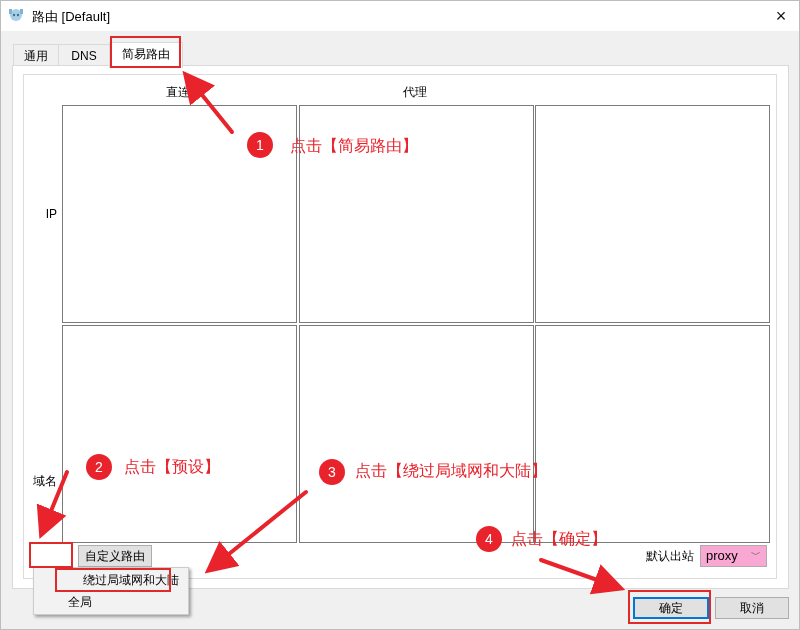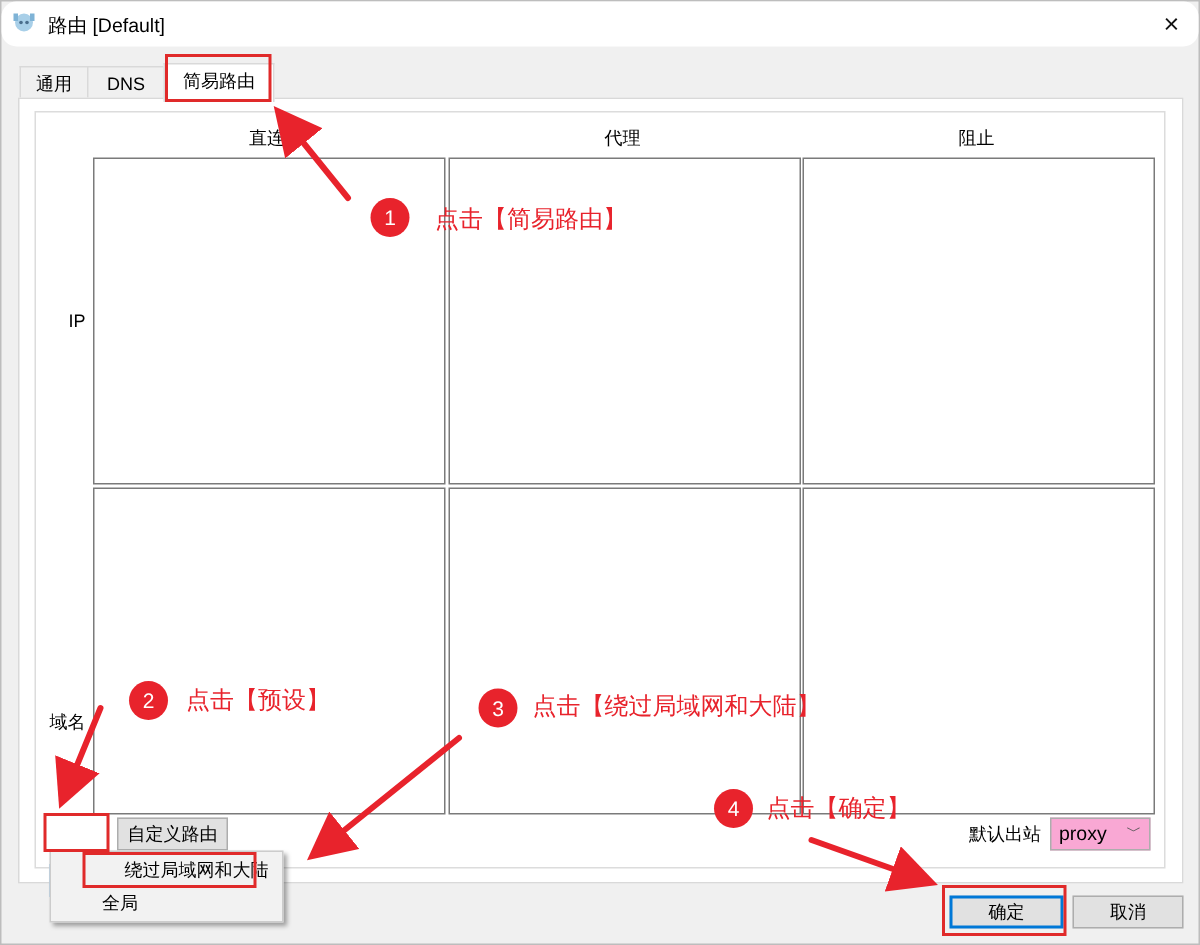--- a/index.html
+++ b/index.html
@@ -3,21 +3,21 @@
 <meta charset="utf-8">
 <style>
   html, body { margin:0; padding:0; }
   body {
     width:800px; height:630px; position:relative; overflow:hidden;
     background:#f0f0f0;
     font-family:"Liberation Sans","DejaVu Sans",sans-serif;
     font-size:12px; color:#000;
   }
   .window { position:absolute; left:0; top:0; width:798px; height:628px; border:1px solid #bdbdbd; background:#f0f0f0; }
-  .titlebar { position:absolute; left:0; top:0; width:798px; height:30px; background:#fff;border-radius:10px; }
+  .titlebar { position:absolute; left:0; top:0; width:798px; height:30px; background:#fff; }
   .app-icon { position:absolute; left:7px; top:7px; width:16px; height:14px; }
   .title { position:absolute; left:31px; top:7px; font-size:13px; }
   .close { position:absolute; right:8px; top:5px; width:20px; height:20px; font-size:18px; line-height:20px; text-align:center; color:#111; }
 
   .tabs { position:absolute; left:13px; top:42px; height:24px; }
   .tab { position:absolute; top:2px; height:22px; line-height:22px; border:1px solid #d9d9d9; border-bottom:none; background:#f0f0f0; text-align:center; font-size:12px; }
   .tab.active { top:0; height:25px; background:#fff; z-index:2; }
 
   .tab-panel { position:absolute; left:12px; top:65px; width:775px; height:522px; background:#fff; border:1px solid #d9d9d9; }
   .inner-frame { position:absolute; left:10px; top:8px; width:752px; height:503px; border:1px solid #dcdcdc; }
@@ -62,21 +62,20 @@
   <div class="tab" style="left:0;width:44px;">通用</div>
   <div class="tab" style="left:45px;width:50px;">DNS</div>
   <div class="tab active" style="left:96px;width:72px;">简易路由</div>
 </div>
 
 <div class="tab-panel">
   <div class="inner-frame"></div>
 
   <div class="col-header" style="left:50px;font-family:Liberation Serif, serif;">直连</div>
   <div class="col-header" style="left:287px;">代理</div>
-  <div class="col-header" style="left:523px;">阻止</div>
 
   <div class="row-label" style="left:4px;top:141px;">IP</div>
   <div class="row-label" style="left:4px;top:359px;margin-top:48px;">域名</div>
 
   <textarea class="list-box" style="left: 49px; top: 39px; width: 229px; height: 212px; resize: none;"></textarea>
   <textarea class="list-box" style="left: 286px; top: 39px; width: 229px; height: 212px; resize: none;"></textarea>
   <textarea class="list-box" style="left: 522px; top: 39px; width: 229px; height: 212px; resize: none;"></textarea>
   <textarea class="list-box" style="left: 49px; top: 259px; width: 229px; height: 212px; resize: none;"></textarea>
   <textarea class="list-box" style="left: 286px; top: 259px; width: 229px; height: 212px; resize: none;"></textarea>
   <textarea class="list-box" style="left: 522px; top: 259px; width: 229px; height: 212px; resize: none;"></textarea>

